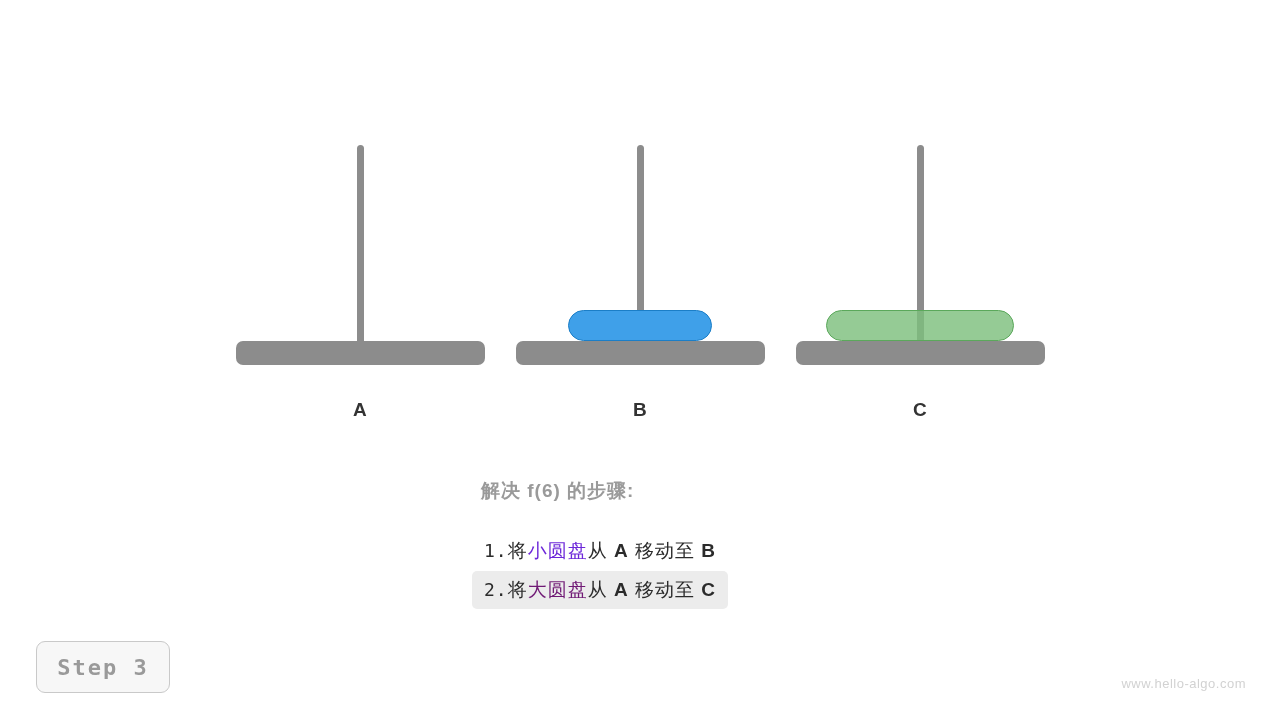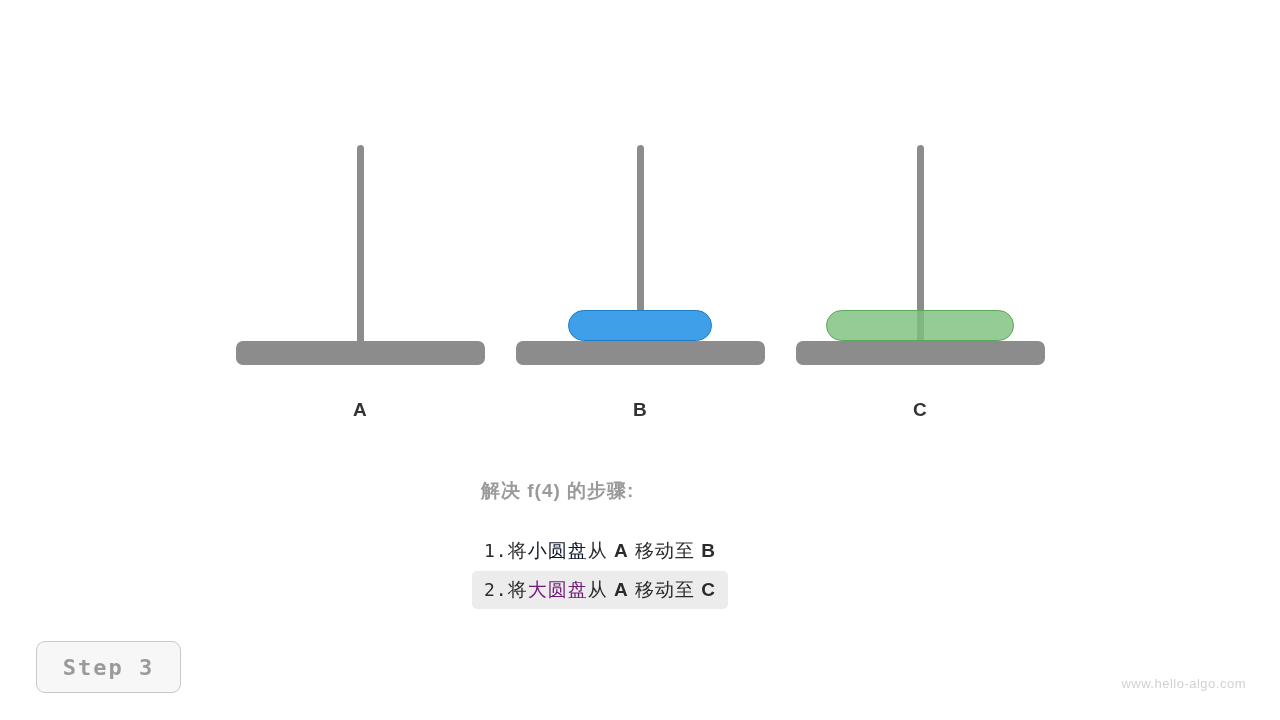--- a/index.html
+++ b/index.html
@@ -123,29 +123,29 @@
     top: 101px;
     background: #ececec;
   }
   .step-row .num {
     font-family: "DejaVu Sans Mono", "Liberation Mono", monospace;
     font-size: 18px;
   }
   .step-row .bold-peg {
     font-weight: bold;
   }
-  .disk-name-small { color: #0f172a; }
+  .disk-name-small { color: #6d28d9; }
   .disk-name-large { color: #701a75; }
 
   
   .step-badge {
     position: absolute;
     left: 36px;
     top: 641px;
-    width: 145px;
+    width: 134px;
     height: 52px;
     background: #f7f7f7;
     border: 1.4px solid #c9c9c9;
     border-radius: 9px;
     box-sizing: border-box;
     display: flex;
     align-items: center;
     justify-content: center;
     font-family: "DejaVu Sans Mono", "Liberation Mono", monospace;
     font-size: 22px;
@@ -184,21 +184,21 @@
   </div>
 
   <div class="tower" style="left:790px;">
     <div class="pillar"></div>
     <div class="base"></div>
     <div class="disk disk-large"></div>
     <div class="tower-label">C</div>
   </div>
 
   <div class="steps-block">
-    <div class="steps-header">解决 f(4) 的步骤:</div>
+    <div class="steps-header">解决 f(6) 的步骤:</div>
 
     <div class="step-row step-row-1">
       <span class="num">1.</span><span>将</span><span class="disk-name-small">小圆盘</span><span>从</span>
       <span class="bold-peg">A</span>
       <span>移动至</span>
       <span class="bold-peg">B</span>
     </div>
 
     <div class="step-row step-row-2">
       <span class="num">2.</span><span>将</span><span class="disk-name-large">大圆盘</span><span>从</span>

